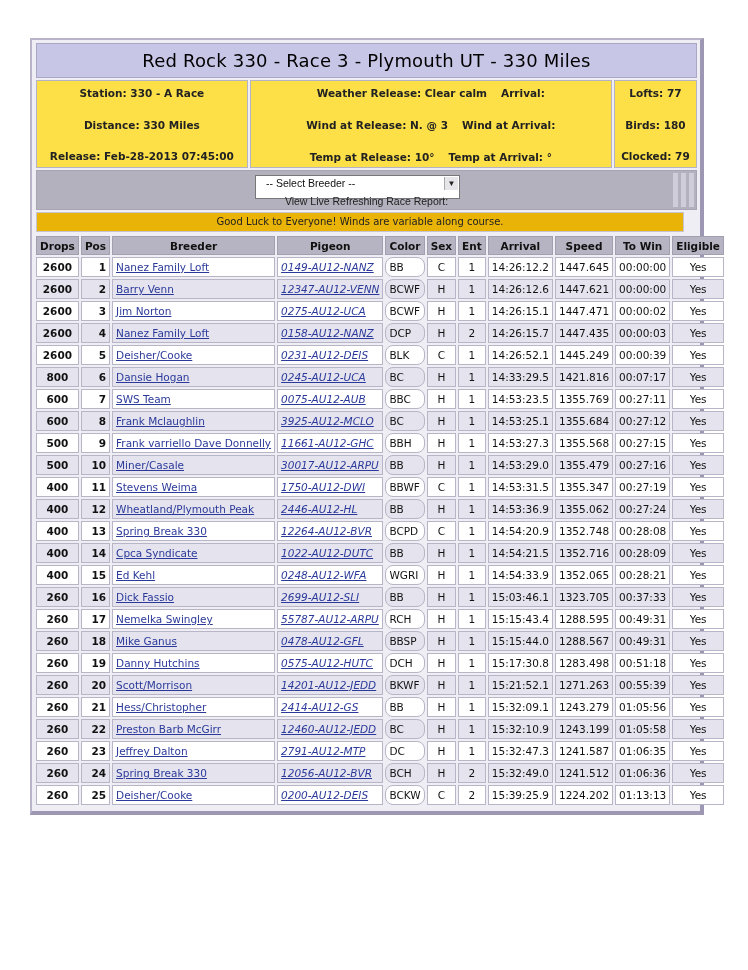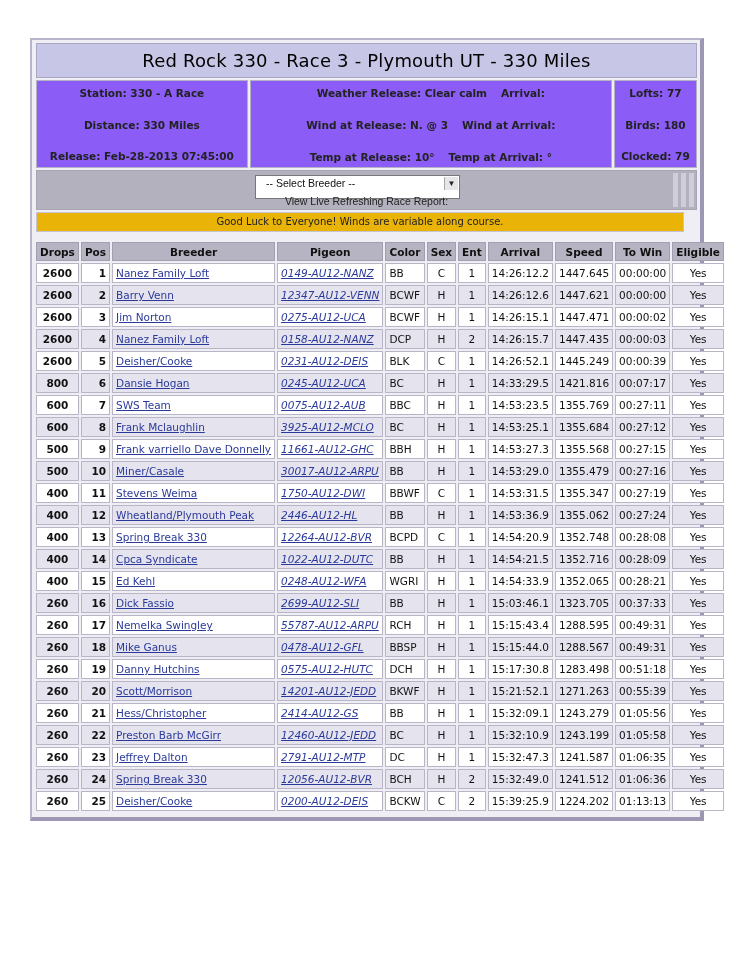--- a/index.html
+++ b/index.html
@@ -5,21 +5,21 @@
   html, body { margin: 0; padding: 0; background: #ffffff; }
   body { width: 748px; height: 970px; position: relative; overflow: hidden;
          font-family: "DejaVu Sans", "Liberation Sans", sans-serif; color: #111; }
   .frame { position: absolute; left: 30px; top: 38px; width: 674px;
            border: 2px solid #b9b4c9; border-right: 4px solid #9d97b4; border-bottom: 4px solid #9d97b4;
            background: #efeef4; padding: 3px 3px 4px 4px; box-sizing: border-box; }
   .title-bar { height: 33px; background: #c7c6e6; border: 1px solid #a9a7c6;
                display: flex; align-items: center; justify-content: center;
                font-size: 18px; font-weight: normal; color: #000; letter-spacing: 0.2px; }
   .info { display: flex; margin-top: 2px; height: 88px; }
-  .info .cell { background: #8b5cf6; border: 1px solid #b5b2c5; box-sizing: border-box;
+  .info .cell { background: #fde047; border: 1px solid #b5b2c5; box-sizing: border-box;
                 display: flex; flex-direction: column; justify-content: space-between;
                 align-items: center; padding: 6px 0 5px 0; font-size: 10.5px; font-weight: bold; color: #222; }
   .info .c1 { width: 214px; }
   .info .c2 { width: 366px; margin-left: 2px; gap: 20px; }
   .info .c3 { width: 84px; margin-left: 2px; }
   .info .c2 .line span + span { margin-left: 14px; }
   .select-bar { margin-top: 2px; height: 38px; background: #b3b1bd; border: 1px solid #a7a4b4;
                 position: relative; }
   .select-bar .stripes { position: absolute; right: 2px; top: 2px; display: flex; gap: 3px; }
   .select-bar .stripes i { display: block; width: 5px; height: 34px; background: #cfcdd9; }
@@ -27,31 +27,31 @@
             background: #fff; border: 1px solid #777; box-sizing: border-box;
             font-family: "Liberation Sans", sans-serif; font-size: 10.5px; padding-left: 10px;
             line-height: 15px; color: #111; }
   .select .arrow { position: absolute; right: 1px; top: 1px; width: 13px; height: 13px;
                    background: #e6e6ea; border-left: 1px solid #aaa; font-size: 8px;
                    text-align: center; line-height: 14px; color: #222; }
   .refresh { position: absolute; left: 0; right: 0; top: 24px; text-align: center;
              font-family: "Liberation Sans", sans-serif; font-size: 10.5px; color: #222; }
   .announce { margin-top: 2px; height: 18px; background: #eab308; border: 1px solid #c6c4d3;
               width: 646px; font-size: 10px; font-weight: normal; text-align: center; line-height: 18px; color: #222; }
-  table { border-collapse: separate; border-spacing: 2px; margin-left: -2px; margin-top: 8px; }
+  table { border-collapse: separate; border-spacing: 2px; margin-left: -2px; margin-top: 2px; }
   th { background: #b6b4c2; font-size: 10.5px; font-weight: bold; height: 17px; padding: 0 3px;
        border: 1px solid #a19fb0; color: #111; }
   td { height: 18px; font-size: 10.5px; padding: 0 3px; border: 1px solid #b7b5c6; background: #fff;
        white-space: nowrap; color: #111; }
   tr.alt td { background: #e4e3ee; }
   td.drops { width: 37px; text-align: center; font-weight: bold; }
   td.pos { width: 22px; text-align: right; font-weight: bold; }
   td.breeder { width: 138px; }
   td.pigeon { width: 90px; font-style: italic; }
-  td.color { width: 34px; }
+  td.color { width: 34px; border-radius: 8px; }
   td.sex { width: 16px; text-align: center; }
   td.ent { width: 16px; text-align: center; }
   td.arrival { width: 56px; }
   td.speed { width: 46px; }
   td.towin { width: 46px; }
   td.elig { width: 56px; text-align: center; }
   td.pad { width: 4px; padding: 0; border: none; background: transparent !important; }
   th.pad { width: 4px; padding: 0; background: #c9c7d4; border: none; }
   a.lnk { color: #2b3a9a; text-decoration: underline; }
 </style>

